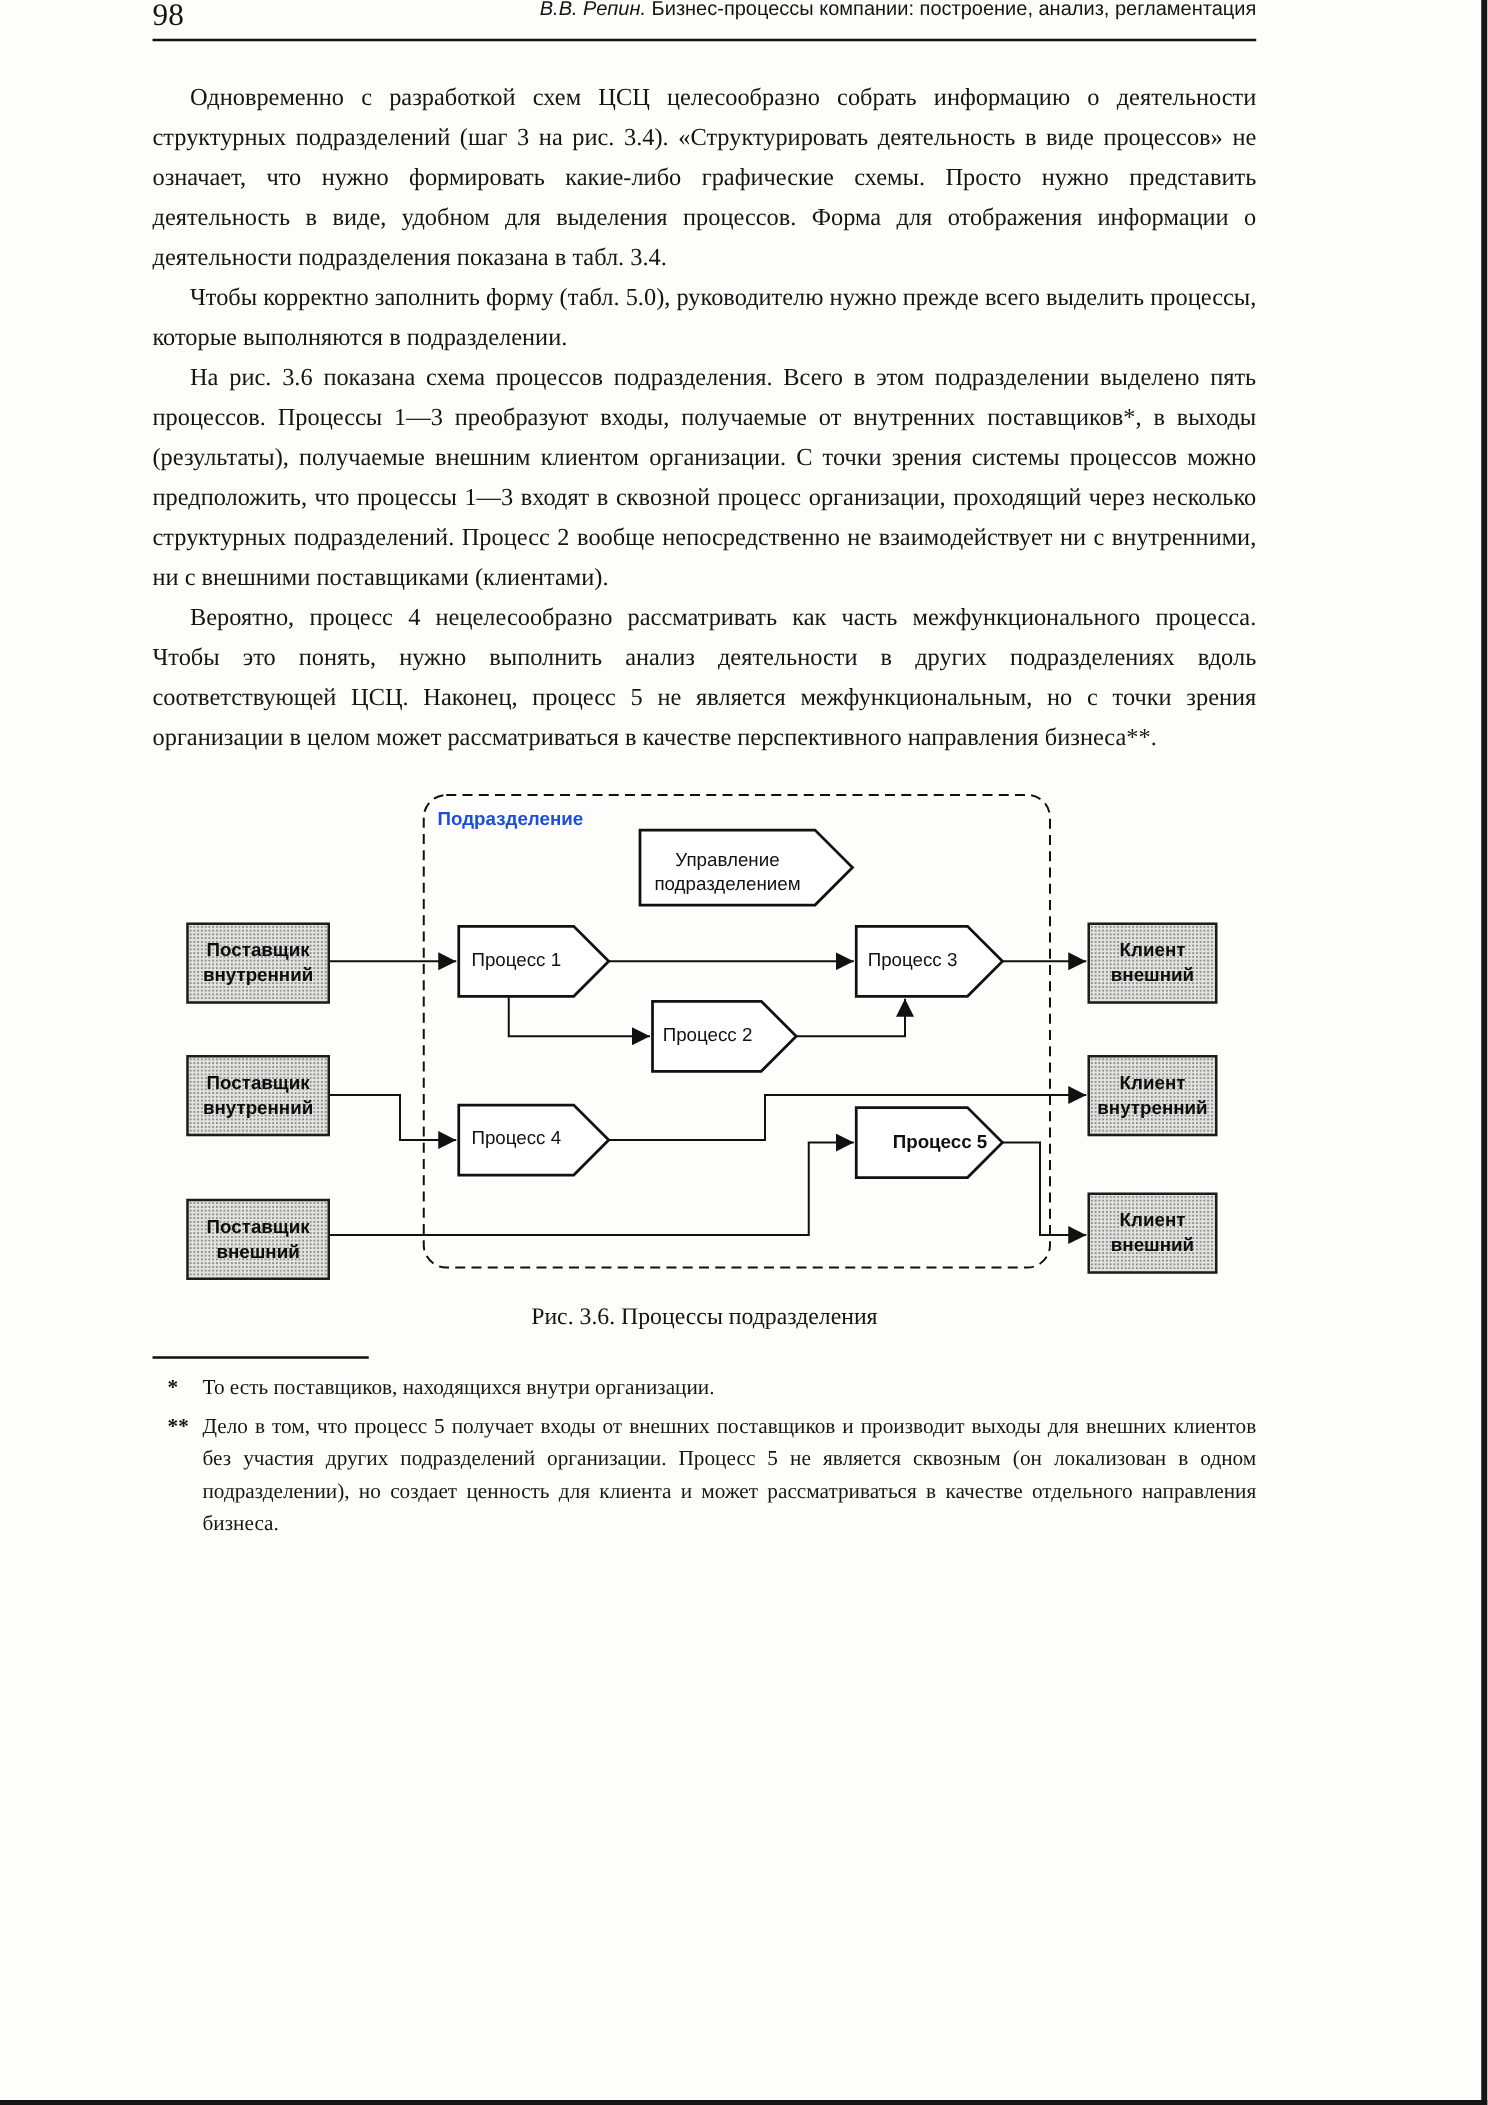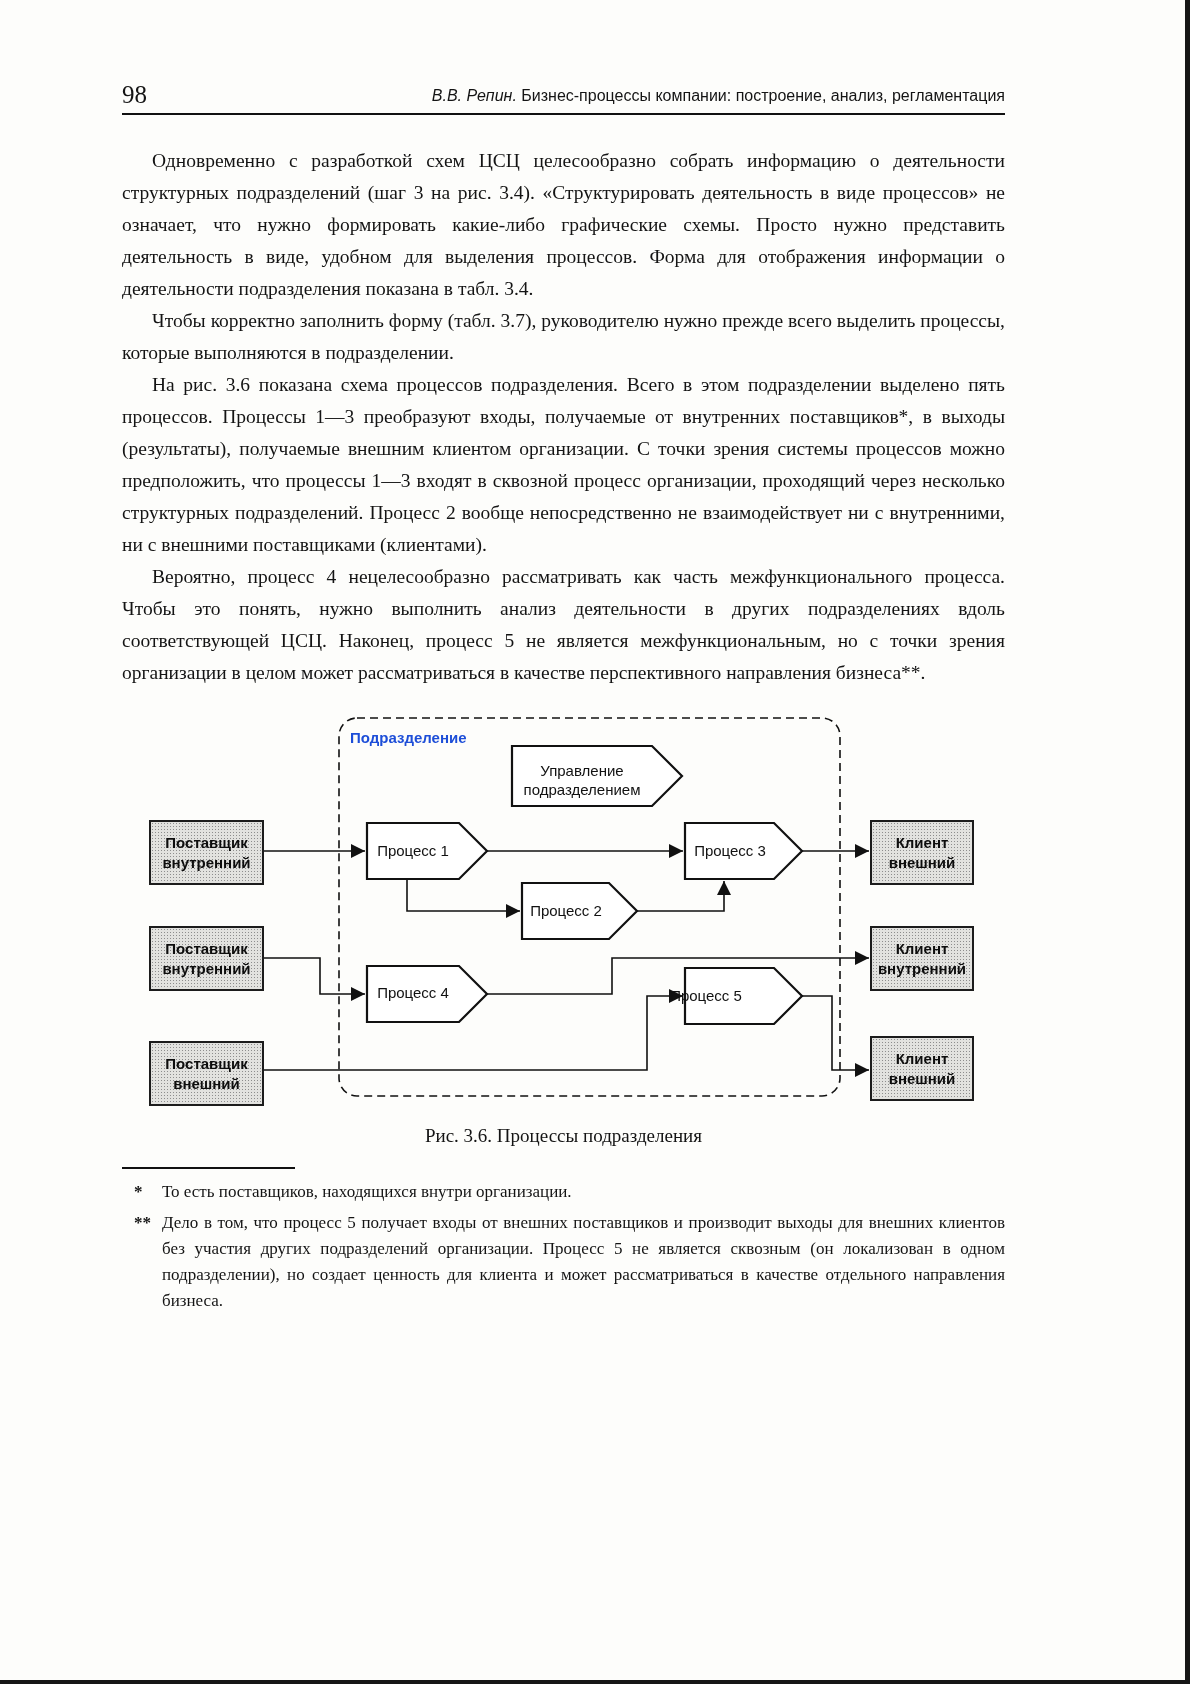--- a/index.html
+++ b/index.html
@@ -8,21 +8,21 @@
   .page {
     position: relative; width: 1190px; height: 1684px; overflow: hidden;
     background: #fdfdfb; color: #141414;
     font-family: "Liberation Serif", "DejaVu Serif", serif;
   }
   .edge-right { position: absolute; top: 0; right: 0; width: 5px; height: 100%; background: #161616; }
   .edge-bottom { position: absolute; left: 0; bottom: 0; width: 100%; height: 4px; background: #161616; }
 
   .content { position: absolute; left: 122px; top: 0; width: 883px; }
 
-  .pagehead { display: flex; align-items: flex-end; padding-top: 82px; }
+  .pagehead { display: flex; }
   .pagenum { font-size: 25px; line-height: 1; }
   .runhead {
     flex: 1; text-align: right; padding-bottom: 3px;
     font-family: "Liberation Sans", "DejaVu Sans", sans-serif;
     font-size: 16px; line-height: 1;
   }
   .runhead .author { font-style: italic; margin-left: 42px; }
   .headrule { border: none; border-top: 2px solid #111; margin: 6px 0 0 0; }
 
   .bodytext { margin-top: 30px; }
@@ -69,21 +69,21 @@
   <div class="content">
 
     <div class="pagehead">
       <span class="pagenum">98</span>
       <span class="runhead"><span class="author">В.В. Репин.</span> <span>Бизнес-процессы компании: построение, анализ, регламентация</span></span>
     </div>
     <hr class="headrule">
 
     <div class="bodytext">
       <p>Одновременно с разработкой схем ЦСЦ целесообразно собрать информацию о деятельности структурных подразделений (шаг 3 на рис. 3.4). «Структурировать деятельность в виде процессов» не означает, что нужно формировать какие-либо графические схемы. Просто нужно представить деятельность в виде, удобном для выделения процессов. Форма для отображения информации о деятельности подразделения показана в табл. 3.4.</p>
-      <p>Чтобы корректно заполнить форму (табл. 3.7), руководителю нужно прежде всего выделить процессы, которые выполняются в подразделении.</p>
+      <p>Чтобы корректно заполнить форму (табл. 5.0), руководителю нужно прежде всего выделить процессы, которые выполняются в подразделении.</p>
       <p>На рис. 3.6 показана схема процессов подразделения. Всего в этом подразделении выделено пять процессов. Процессы 1—3 преобразуют входы, получаемые от внутренних поставщиков*, в выходы (результаты), получаемые внешним клиентом организации. С точки зрения системы процессов можно предположить, что процессы 1—3 входят в сквозной процесс организации, проходящий через несколько структурных подразделений. Процесс 2 вообще непосредственно не взаимодействует ни с внутренними, ни с внешними поставщиками (клиентами).</p>
       <p>Вероятно, процесс 4 нецелесообразно рассматривать как часть межфункционального процесса. Чтобы это понять, нужно выполнить анализ деятельности в других подразделениях вдоль соответствующей ЦСЦ. Наконец, процесс 5 не является межфункциональным, но с точки зрения организации в целом может рассматриваться в качестве перспективного направления бизнеса**.</p>
     </div>
 
     <div class="figure">
       <svg width="883" height="400" viewBox="0 0 883 400">
         <defs>
           <marker id="arr" viewBox="0 0 10 10" refX="10" refY="5" markerWidth="9" markerHeight="9" orient="auto-start-reverse">
             <path d="M0,0 L10,5 L0,10 z" fill="#111"></path>
           </marker>
@@ -109,21 +109,21 @@
         <polygon points="563,255 652,255 680,283 652,311 563,311" fill="#ffffff" stroke="#111" stroke-width="2.2"></polygon>
       </svg>
 
       <div class="unit-label" style="left:228px; top:16px;">Подразделение</div>
 
       <div class="dlabel" style="left:390px; top:33px; width:140px; height:70px;">Управление подразделением</div>
       <div class="dlabel" style="left:245px; top:110px; width:92px; height:56px;">Процесс 1</div>
       <div class="dlabel" style="left:400px; top:170px; width:88px; height:56px;">Процесс 2</div>
       <div class="dlabel" style="left:563px; top:110px; width:90px; height:56px;">Процесс 3</div>
       <div class="dlabel" style="left:245px; top:253px; width:92px; height:54px;">Процесс 4</div>
-      <div class="dlabel" style="left:539px; top:255px; width:90px; height:56px;">Процесс 5</div>
+      <div class="dlabel" style="left:585px; top:255px; width:90px; height:56px;font-weight:bold;">Процесс 5</div>
 
       <div class="iobox" style="left:27px; top:107px; width:115px; height:65px;">Поставщик внутренний</div>
       <div class="iobox" style="left:27px; top:213px; width:115px; height:65px;">Поставщик внутренний</div>
       <div class="iobox" style="left:27px; top:328px; width:115px; height:65px;">Поставщик внешний</div>
       <div class="iobox" style="left:748px; top:107px; width:104px; height:65px;">Клиент внешний</div>
       <div class="iobox" style="left:748px; top:213px; width:104px; height:65px;">Клиент внутренний</div>
       <div class="iobox" style="left:748px; top:323px; width:104px; height:65px;">Клиент внешний</div>
     </div>
 
     <div class="figcaption">Рис. 3.6. Процессы подразделения</div>

